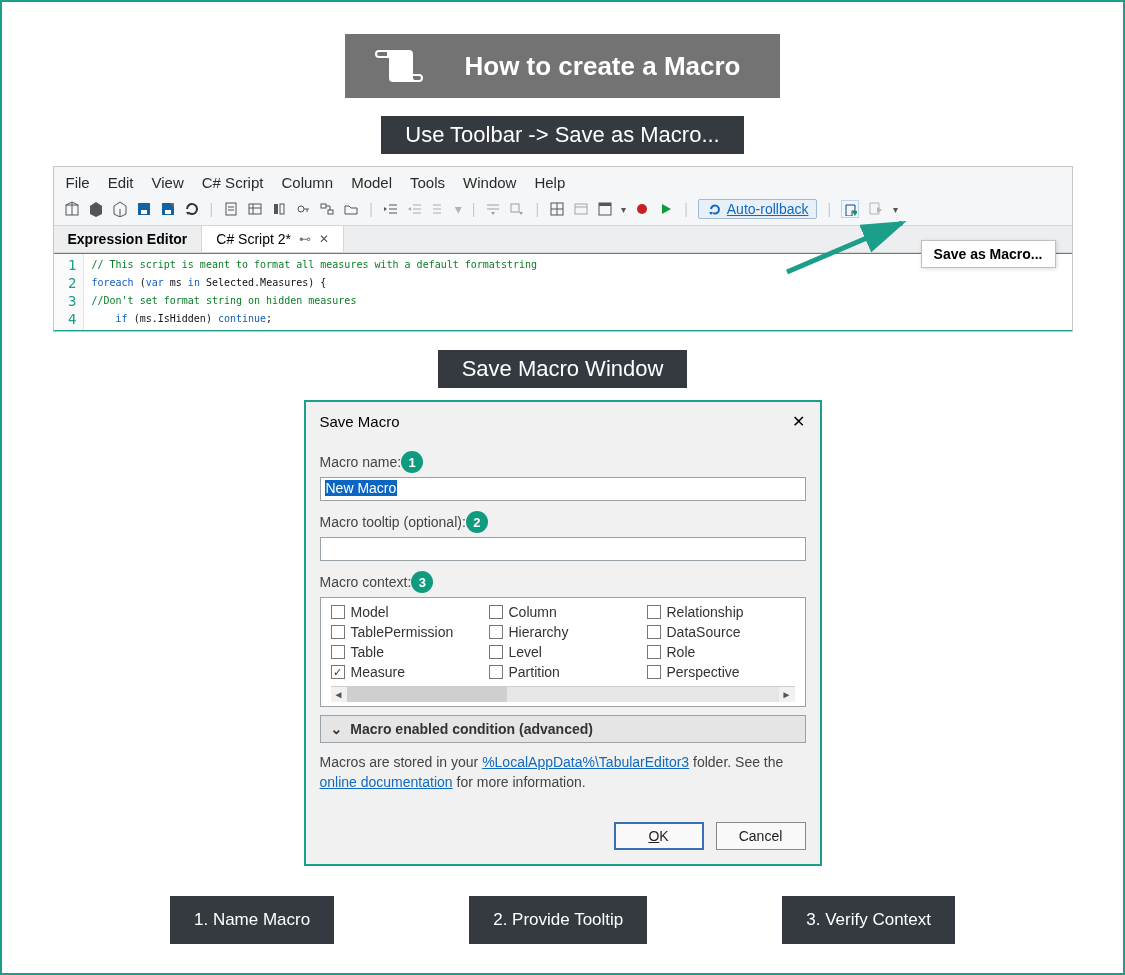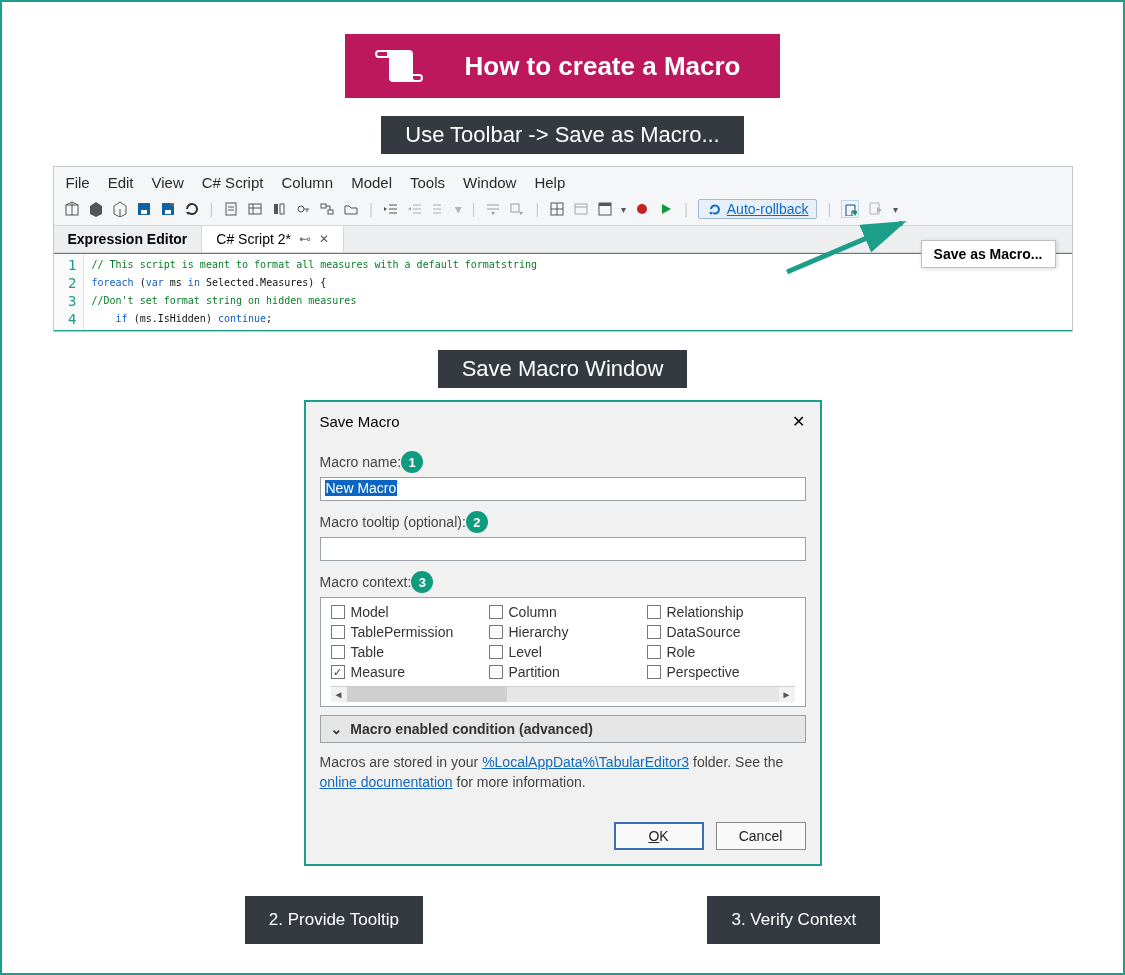--- a/index.html
+++ b/index.html
@@ -11,21 +11,21 @@
     width: 1125px;
   }
   .page {
     width: 1125px;
     height: 975px;
     border: 2px solid #1b9e8a;
     position: relative;
     background: #ffffff;
   }
   .title-banner {
-    background: #be185d;
+    background: #737373;
     color: #fff;
     display: flex;
     align-items: center;
     gap: 40px;
     padding: 10px 40px 10px 28px;
     margin: 32px auto 0 auto;
     width: fit-content;
     font-size: 26px;
     font-weight: 700;
     justify-content: flex-end;
@@ -554,17 +554,18 @@
 
     <div class="dialog-buttons">
       <div class="dbtn primary">
           <span><span class="underline-letter">O</span>K</span>
         </div>
       <div class="dbtn">Cancel</div>
     </div>
   </div>
 
   <div class="footer-steps">
+    <div class="step-box">1. Name Macro</div>
     <div class="step-box">2. Provide Tooltip</div>
     <div class="step-box">3. Verify Context</div>
   </div>
 
 </div>
 
 </body></html>

